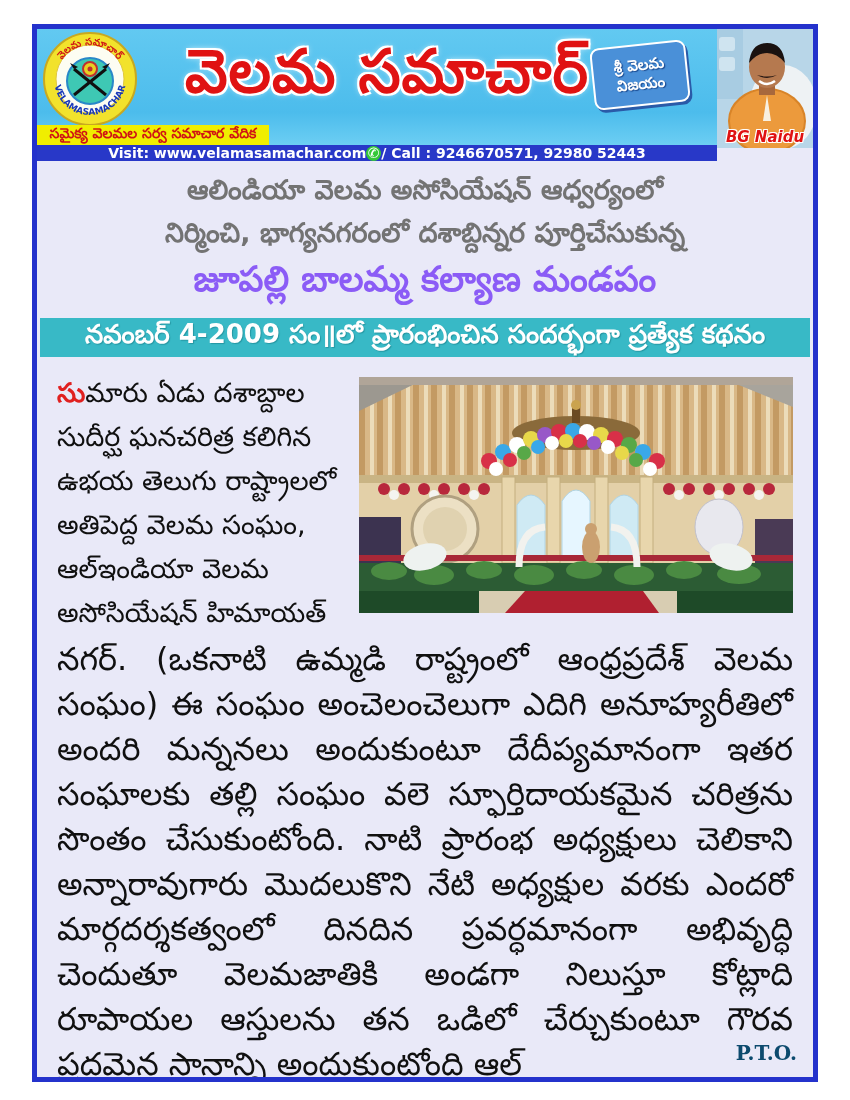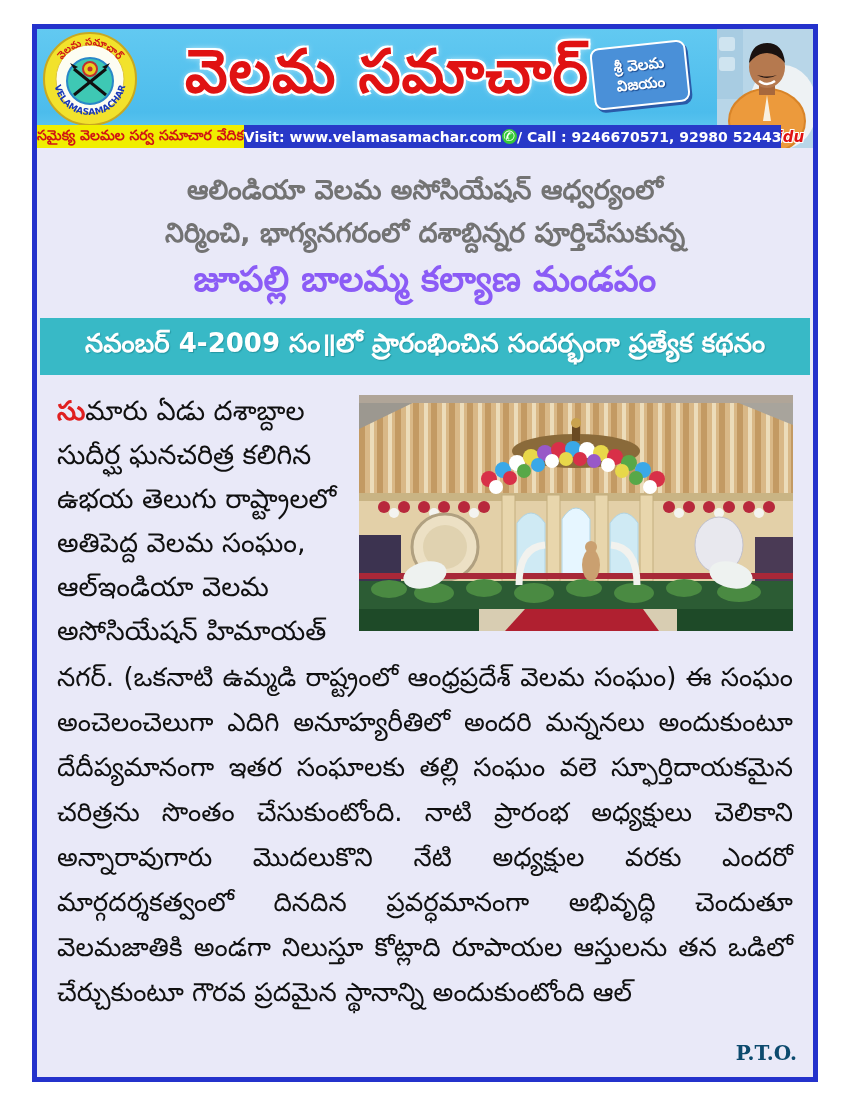--- a/index.html
+++ b/index.html
@@ -16,46 +16,46 @@
     text-shadow:-2px -2px 0 #fff,2px -2px 0 #fff,-2px 2px 0 #fff,2px 2px 0 #fff,0 0 7px #fff;}
   .badge{position:absolute;right:125px;top:15px;width:92px;height:58px;background:#4a90d8;
     border:2px solid #fff;border-radius:9px;transform:rotate(-6deg);
     box-shadow:2px 3px 0 #2a5aa8;display:flex;flex-direction:column;align-items:center;justify-content:center;}
   .badge span{color:#fff;font-weight:bold;font-size:15px;line-height:19px;
     text-shadow:1px 1px 1px #1a4a90;}
   .naidu-photo{position:absolute;right:0;top:0;width:96px;height:119px;background:#b8d6e8;overflow:hidden;}
   .naidu-caption{position:absolute;left:0;right:0;bottom:2px;text-align:center;
     font-size:15px;font-weight:bold;font-style:italic;color:#e01212;
     text-shadow:-1px -1px 0 #fff,1px -1px 0 #fff,-1px 1px 0 #fff,1px 1px 0 #fff;}
-  .header-strip{position:absolute;left:0;right:96px;bottom:0;height:23px;display:flex;}
+  .header-strip{position:absolute;left:0;right:96px;bottom:0;height:23px;display:flex;flex-direction:column;}
   .strip-yellow{width:232px;background:#f0ee00;display:flex;align-items:center;justify-content:center;}
   .strip-yellow span{color:#d01414;font-weight:bold;font-size:14px;white-space:nowrap;}
   .strip-blue{flex:1;background:#2838c8;display:flex;align-items:center;justify-content:center;}
   .strip-blue span{color:#fff;font-weight:bold;font-size:14px;white-space:nowrap;}
   .wa-icon{display:inline-block;width:15px;height:15px;border-radius:50%;background:#35c838;
     color:#fff;font-size:11px;line-height:15px;text-align:center;font-weight:bold;}
 
   
   .headlines{padding-top:20px;text-align:center;}
   .hl-black{font-size:27px;font-weight:bold;color:#737373;line-height:43px;}
   .hl-pink{font-size:35px;font-weight:bold;color:#8b5cf6;line-height:50px;margin-top:0;}
 
   
-  .banner{margin:14px 3px 0 3px;height:57px;background:#38b9c6;display:flex;
+  .banner{margin:14px 3px 0 3px;height:39px;background:#38b9c6;display:flex;
     align-items:center;justify-content:center;}
   .banner span{color:#fff;font-weight:bold;font-size:26px;white-space:nowrap;
     text-shadow:1px 1px 1px #2596a2;}
 
   
   .article{padding:14px 20px 0 20px;color:#101010;}
   .intro-row{display:flex;}
   .intro-col{flex:1;font-size:27px;line-height:44px;}
   .drop-red{color:#e02020;font-weight:bold;}
   .photo-box{width:434px;height:236px;margin-left:8px;margin-top:6px;flex:none;}
-  .body-par{font-size:26px;line-height:45px;text-align:justify;margin:2px 0 0 0;}
+  .body-par{font-size:32px;line-height:45px;text-align:justify;margin:2px 0 0 0;}
   .pto{position:absolute;right:16px;bottom:12px;font-family:"DejaVu Serif","Liberation Serif",serif;
     font-weight:bold;font-size:20px;color:#0c4a6e;}
 </style>
 </head>
 <body>
 
 <div class="page-frame">
 
   <div class="header">
 

